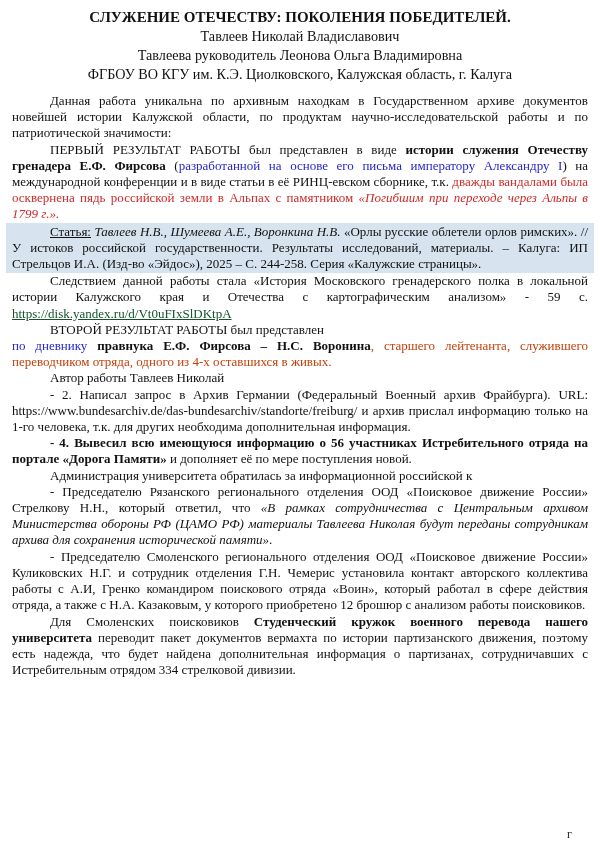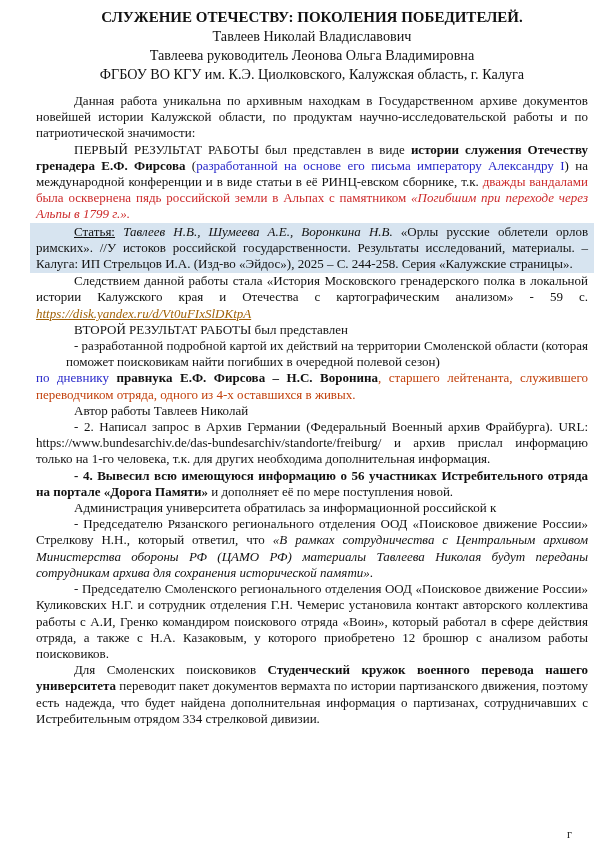--- a/index.html
+++ b/index.html
@@ -6,21 +6,20 @@
   body{
     width:600px;height:850px;
     background:#ffffff;
     font-family:"Liberation Serif","DejaVu Serif",serif;
     color:#111111;
     position:relative;
     overflow:hidden;
   }
   .page{
     padding:8px 12px 0 12px;
-    margin-left:24px;
   }
   .doc-header{
     text-align:center;
     font-size:14.2px;
     line-height:19px;
   }
   .doc-header .title{
     font-weight:bold;
     font-size:15px;
   }
@@ -58,23 +57,22 @@
   <div class="doc-header">
     <div class="title">СЛУЖЕНИЕ ОТЕЧЕСТВУ: ПОКОЛЕНИЯ ПОБЕДИТЕЛЕЙ.</div>
     <div>Тавлеев Николай Владиславович</div>
     <div>Тавлеева руководитель Леонова Ольга Владимировна</div>
     <div>ФГБОУ ВО КГУ им. К.Э. Циолковского, Калужская область, г. Калуга</div>
   </div>
   <div class="doc-body">
       <p class="para indent"><span class="run">Данная работа уникальна по архивным находкам в Государственном архиве документов новейшей истории Калужской области, по продуктам научно-исследовательской работы и по патриотической значимости:</span></p>
       <p class="para indent"><span class="run">ПЕРВЫЙ РЕЗУЛЬТАТ РАБОТЫ был представлен в виде </span><span class="run b">истории служения Отечеству гренадера Е.Ф. Фирсова </span><span class="run">(</span><span class="run" style="color: rgb(38, 38, 201);">разработанной на основе его письма императору Александру I</span><span class="run">) на международной конференции и в виде статьи в её РИНЦ-евском сборнике, т.к. </span><span class="run" style="color: rgb(205, 43, 43);">дважды вандалами была осквернена пядь российской земли в Альпах с памятником </span><span class="run i" style="color: rgb(205, 43, 43);">«Погибшим при переходе через Альпы в 1799 г.».</span></p>
       <p class="para indent highlight" style="background: rgb(215, 228, 240);"><span class="run u">Статья:</span><span class="run"> </span><span class="run i">Тавлеев Н.В., Шумеева А.Е., Воронкина Н.В.</span><span class="run"> «Орлы русские облетели орлов римских». //У истоков российской государственности. Результаты исследований, материалы. – Калуга: ИП Стрельцов И.А. (Изд-во «Эйдос»), 2025 – С. 244-258. Серия «Калужские страницы».</span></p>
-      <p class="para indent"><span class="run">Следствием данной работы стала «История Московского гренадерского полка в локальной истории Калужского края и Отечества с картографическим анализом» - 59 с. </span><a class="run u link" style="color: #a16207; font-style: italic;">https://disk.yandex.ru/d/Vt0uFIxSlDKtpA</a></p>
+      <p class="para indent"><span class="run">Следствием данной работы стала «История Московского гренадерского полка в локальной истории Калужского края и Отечества с картографическим анализом» - 59 с. </span><a class="run u link" style="color: #14532d;">https://disk.yandex.ru/d/Vt0uFIxSlDKtpA</a></p>
       <p class="para indent"><span class="run">ВТОРОЙ РЕЗУЛЬТАТ РАБОТЫ был представлен</span></p>
-      <p class="para block"><span class="run">- разработанной подробной картой их действий на территории Смоленской области (которая поможет поисковикам найти погибших в очередной полевой сезон)</span></p>
       <p class="para"><span class="run" style="color: rgb(38, 38, 201);">по дневнику </span><span class="run b">правнука Е.Ф. Фирсова – Н.С. Воронина</span><span class="run" style="color: #c2410c;">, старшего лейтенанта, служившего переводчиком отряда, одного из 4-х оставшихся в живых.</span></p>
       <p class="para indent"><span class="run">Автор работы Тавлеев Николай</span></p>
       <p class="para indent"><span class="run">- 2. Написал запрос в Архив Германии (Федеральный Военный архив Фрайбурга). URL: https://www.bundesarchiv.de/das-bundesarchiv/standorte/freiburg/ и архив прислал информацию только на 1-го человека, т.к. для других необходима дополнительная информация.</span></p>
       <p class="para indent"><span class="run b">- 4. Вывесил всю имеющуюся информацию о 56 участниках Истребительного отряда на портале «Дорога Памяти»</span><span class="run"> и дополняет её по мере поступления новой.</span></p>
       <p class="para indent"><span class="run">Администрация университета обратилась за информационной российской к</span></p>
       <p class="para indent"><span class="run">- Председателю Рязанского регионального отделения ООД «Поисковое движение России» Стрелкову Н.Н., который ответил, что </span><span class="run i">«В рамках сотрудничества с Центральным архивом Министерства обороны РФ (ЦАМО РФ) материалы Тавлеева Николая будут переданы сотрудникам архива для сохранения исторической памяти»</span><span class="run">.</span></p>
       <p class="para indent"><span class="run">- Председателю Смоленского регионального отделения ООД «Поисковое движение России» Куликовских Н.Г. и сотрудник отделения Г.Н. Чемерис установила контакт авторского коллектива работы с А.И, Гренко командиром поискового отряда «Воин», который работал в сфере действия отряда, а также с Н.А. Казаковым, у которого приобретено 12 брошюр с анализом работы поисковиков.</span></p>
       <p class="para indent"><span class="run">Для Смоленских поисковиков </span><span class="run b">Студенческий кружок военного перевода нашего университета</span><span class="run"> переводит пакет документов вермахта по истории партизанского движения, поэтому есть надежда, что будет найдена дополнительная информация о партизанах, сотрудничавших с Истребительным отрядом 334 стрелковой дивизии.</span></p>
     </div>
 </div>

